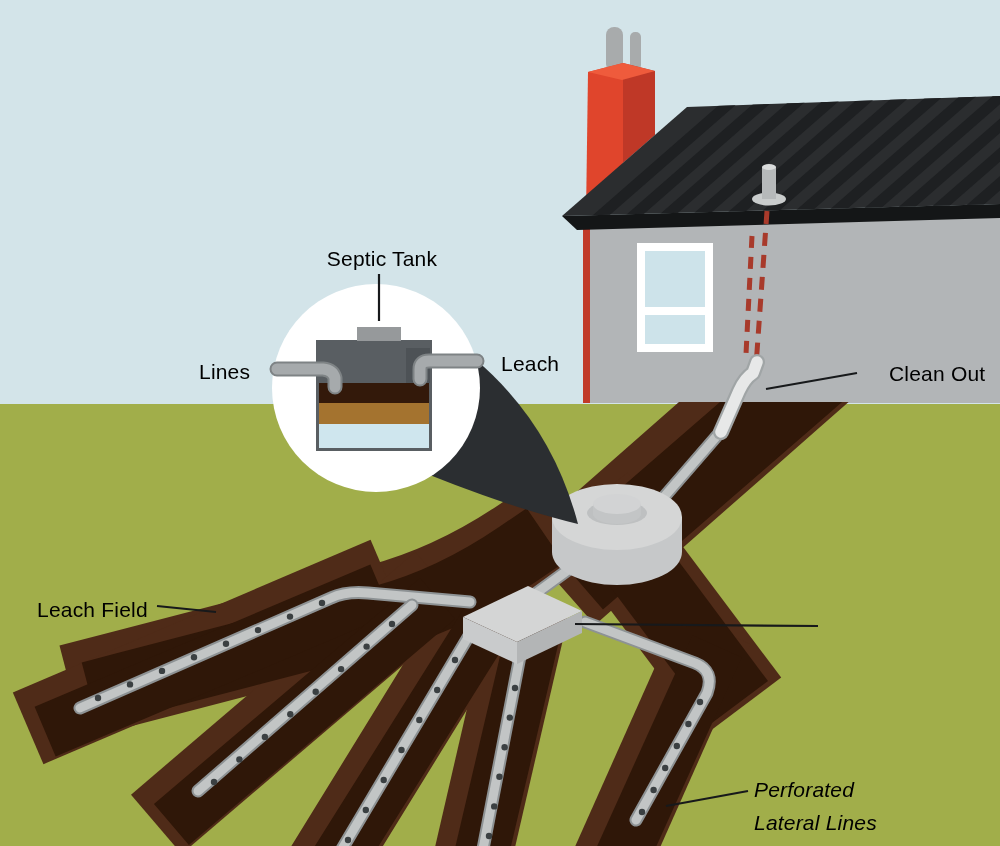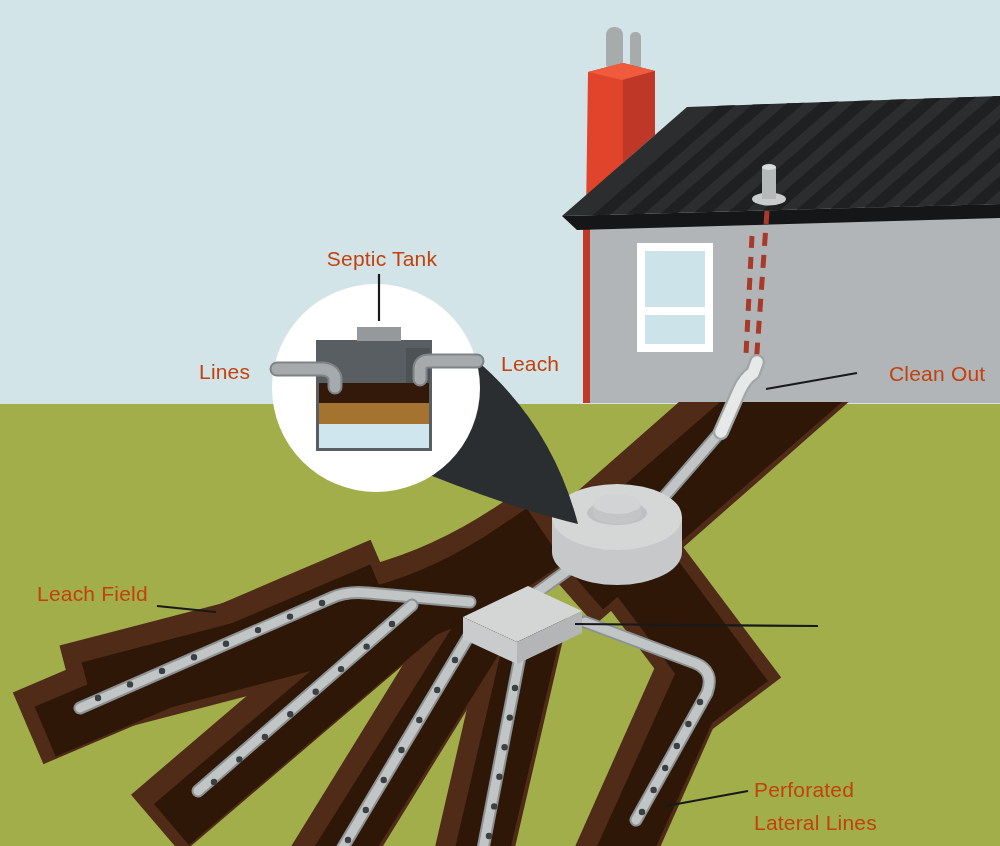--- a/index.html
+++ b/index.html
@@ -1,21 +1,21 @@
 <!DOCTYPE html>
 <html><head>
 <meta charset="utf-8">
 <style>
   html,body{margin:0;padding:0;background:#e8e8e8;}
   #stage{position:relative;width:1000px;height:846px;margin:0 auto;overflow:hidden;
          font-family:"Liberation Sans","DejaVu Sans",sans-serif;}
   #scene{position:absolute;left:0;top:0;}
-  .lbl{position:absolute;font-size:21px;line-height:24px;color:#c2410c;
+  .lbl{position:absolute;font-size:21px;line-height:24px;color:#000000;
        letter-spacing:.2px;white-space:nowrap;}
-  .lbl.two{line-height:33px;white-space:pre-line;}
+  .lbl.two{line-height:33px;white-space:pre-line;font-style:italic;}
   .lbl.center{transform:translateX(-50%);}
   
   .pipe{fill:none;stroke:#8d9294;stroke-width:13;stroke-linecap:round;stroke-linejoin:round;}
   .pipe.over{stroke:#c2c5c5;stroke-width:9;}
   .pipe.white{stroke:#a0a5a6;stroke-width:16;}
   .pipe.white.over{stroke:#e7e8e8;stroke-width:11.5;}
   .pipe.inset{stroke:#7e8385;stroke-width:15;}
   .pipe.inset.over{stroke:#a6aaac;stroke-width:11;}
   .trench{fill:none;stroke:#4f2b18;stroke-linecap:square;stroke-linejoin:round;}
   .floor{fill:none;stroke:#2f1708;stroke-linecap:square;stroke-linejoin:round;}
@@ -209,16 +209,16 @@
     <line class="leader" x1="575" y1="624" x2="818" y2="626"></line>
     <line class="leader" x1="157" y1="606" x2="216" y2="612"></line>
     <line class="leader" x1="748" y1="791" x2="666" y2="806"></line>
   </g>
 </svg>
 
 <div class="lbl center" style="left:382px;top:247px">Septic Tank</div>
 <div class="lbl" style="left:199px;top:360px">Lines</div>
 <div class="lbl" style="left:501px;top:352px">Leach</div>
 <div class="lbl" style="left:889px;top:362px">Clean Out</div>
-<div class="lbl" style="left:37px;top:582px">Leach Field</div>
+<div class="lbl" style="left:37px;top:598px">Leach Field</div>
 <div class="lbl two" style="left:754px;top:773px">Perforated
 Lateral Lines</div>
 </div>
 
 </body></html>

